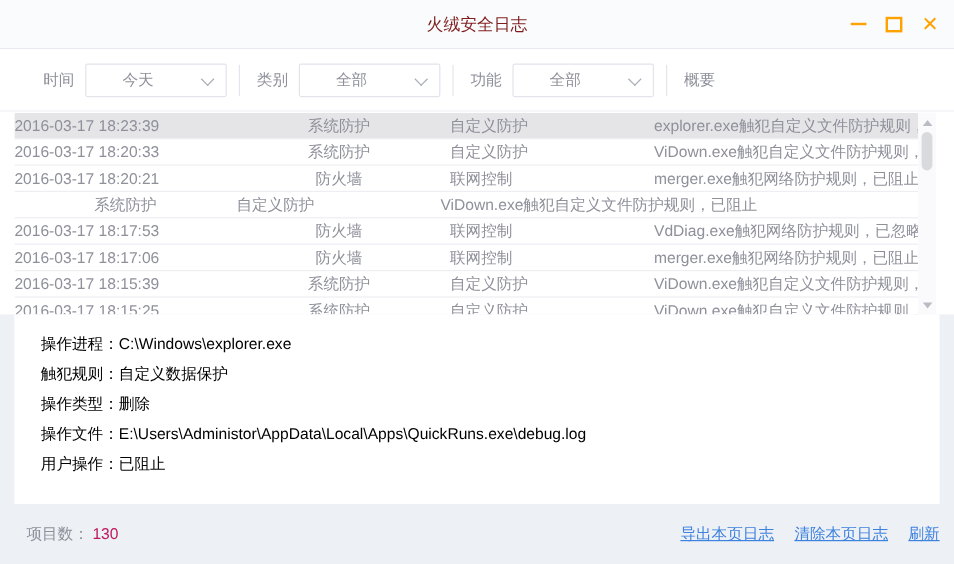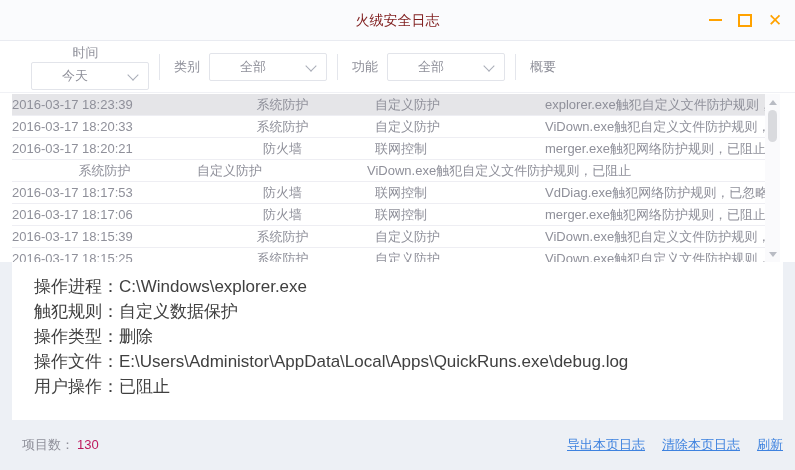--- a/index.html
+++ b/index.html
@@ -9,21 +9,21 @@
   .titlebar{position:absolute;top:0;left:0;right:0;height:40px;background:#fafbfd;border-bottom:1px solid #e9ebf1;}
   .title{text-align:center;line-height:40px;font-size:14px;color:#7f1d1d;}
   .win-controls{position:absolute;right:5px;top:0;height:40px;display:flex;}
   .wc{width:30px;height:40px;display:flex;align-items:center;justify-content:center;cursor:pointer;}
   .min-glyph{width:13px;height:0;border-bottom:2px solid #ffa200;}
   .max-glyph{width:10px;height:9px;border:2px solid #ffa200;}
   .close-glyph{color:#ffa200;font-size:17px;font-weight:bold;line-height:1;}
   
   .filterbar{position:absolute;top:41px;left:0;right:0;height:51px;background:#ffffff;display:flex;align-items:center;}
   .fgroup{display:flex;align-items:center;}
-  .fgroup.first{margin-left:22px;flex-direction:column;}
+  .fgroup.first{margin-left:36px;}
   .fgroup.next{margin-left:14px;}
   .flabel{font-size:13px;color:#8e8f99;white-space:nowrap;}
   .fselect{position:relative;width:118px;height:28px;margin-left:9px;border:1px solid #e2e4ea;border-radius:2px;
            background:#fff;display:flex;align-items:center;padding-left:30px;box-sizing:border-box;
            font-size:13px;color:#8f909a;cursor:pointer;}
   .chevron{position:absolute;right:11px;top:8px;width:7px;height:7px;
            border-right:1px solid #a9adb8;border-bottom:1px solid #a9adb8;transform:rotate(45deg);}
   .vdiv{width:1px;height:26px;background:#e4e6ec;margin-left:10px;}
   .summary-label{margin-left:14px;}
   
@@ -41,21 +41,21 @@
   .scrollbar{position:absolute;left:765px;top:1px;width:15px;height:168px;background:#fafafc;}
   .sb-up{position:absolute;top:2px;left:0;right:0;height:12px;display:flex;align-items:center;justify-content:center;cursor:pointer;}
   .sb-down{position:absolute;bottom:2px;left:0;right:0;height:12px;display:flex;align-items:center;justify-content:center;cursor:pointer;}
   .tri-up{width:0;height:0;border-left:4px solid transparent;border-right:4px solid transparent;border-bottom:5px solid #b9bcc4;}
   .tri-down{width:0;height:0;border-left:4px solid transparent;border-right:4px solid transparent;border-top:5px solid #b9bcc4;}
   .sb-thumb{position:absolute;top:16px;left:3px;width:9px;height:32px;background:#d9dade;border-radius:5px;cursor:pointer;}
   
   .lower{position:absolute;top:262px;left:0;right:0;bottom:0;background:#edf0f5;}
   .detail-panel{position:absolute;top:0;left:12px;width:771px;height:158px;background:#ffffff;
                 padding:12px 0 0 22px;box-sizing:border-box;overflow:hidden;}
-  .detail-line{height:25px;line-height:25px;font-size:17px;color:#404040;white-space:nowrap;}
+  .detail-line{height:25px;line-height:25px;font-size:13px;color:#000000;white-space:nowrap;}
   
   .footer{position:absolute;left:0;right:0;bottom:0;height:50px;}
   .count{position:absolute;left:22px;top:16px;font-size:13px;color:#8f909a;}
   .count-num{color:#be185d;margin-left:3px;}
   .links{position:absolute;right:12px;top:16px;display:flex;gap:17px;font-size:13px;}
   .links a{color:#3e82df;text-decoration:underline;cursor:pointer;white-space:nowrap;}
 </style>
 </head>
 <body>
 

